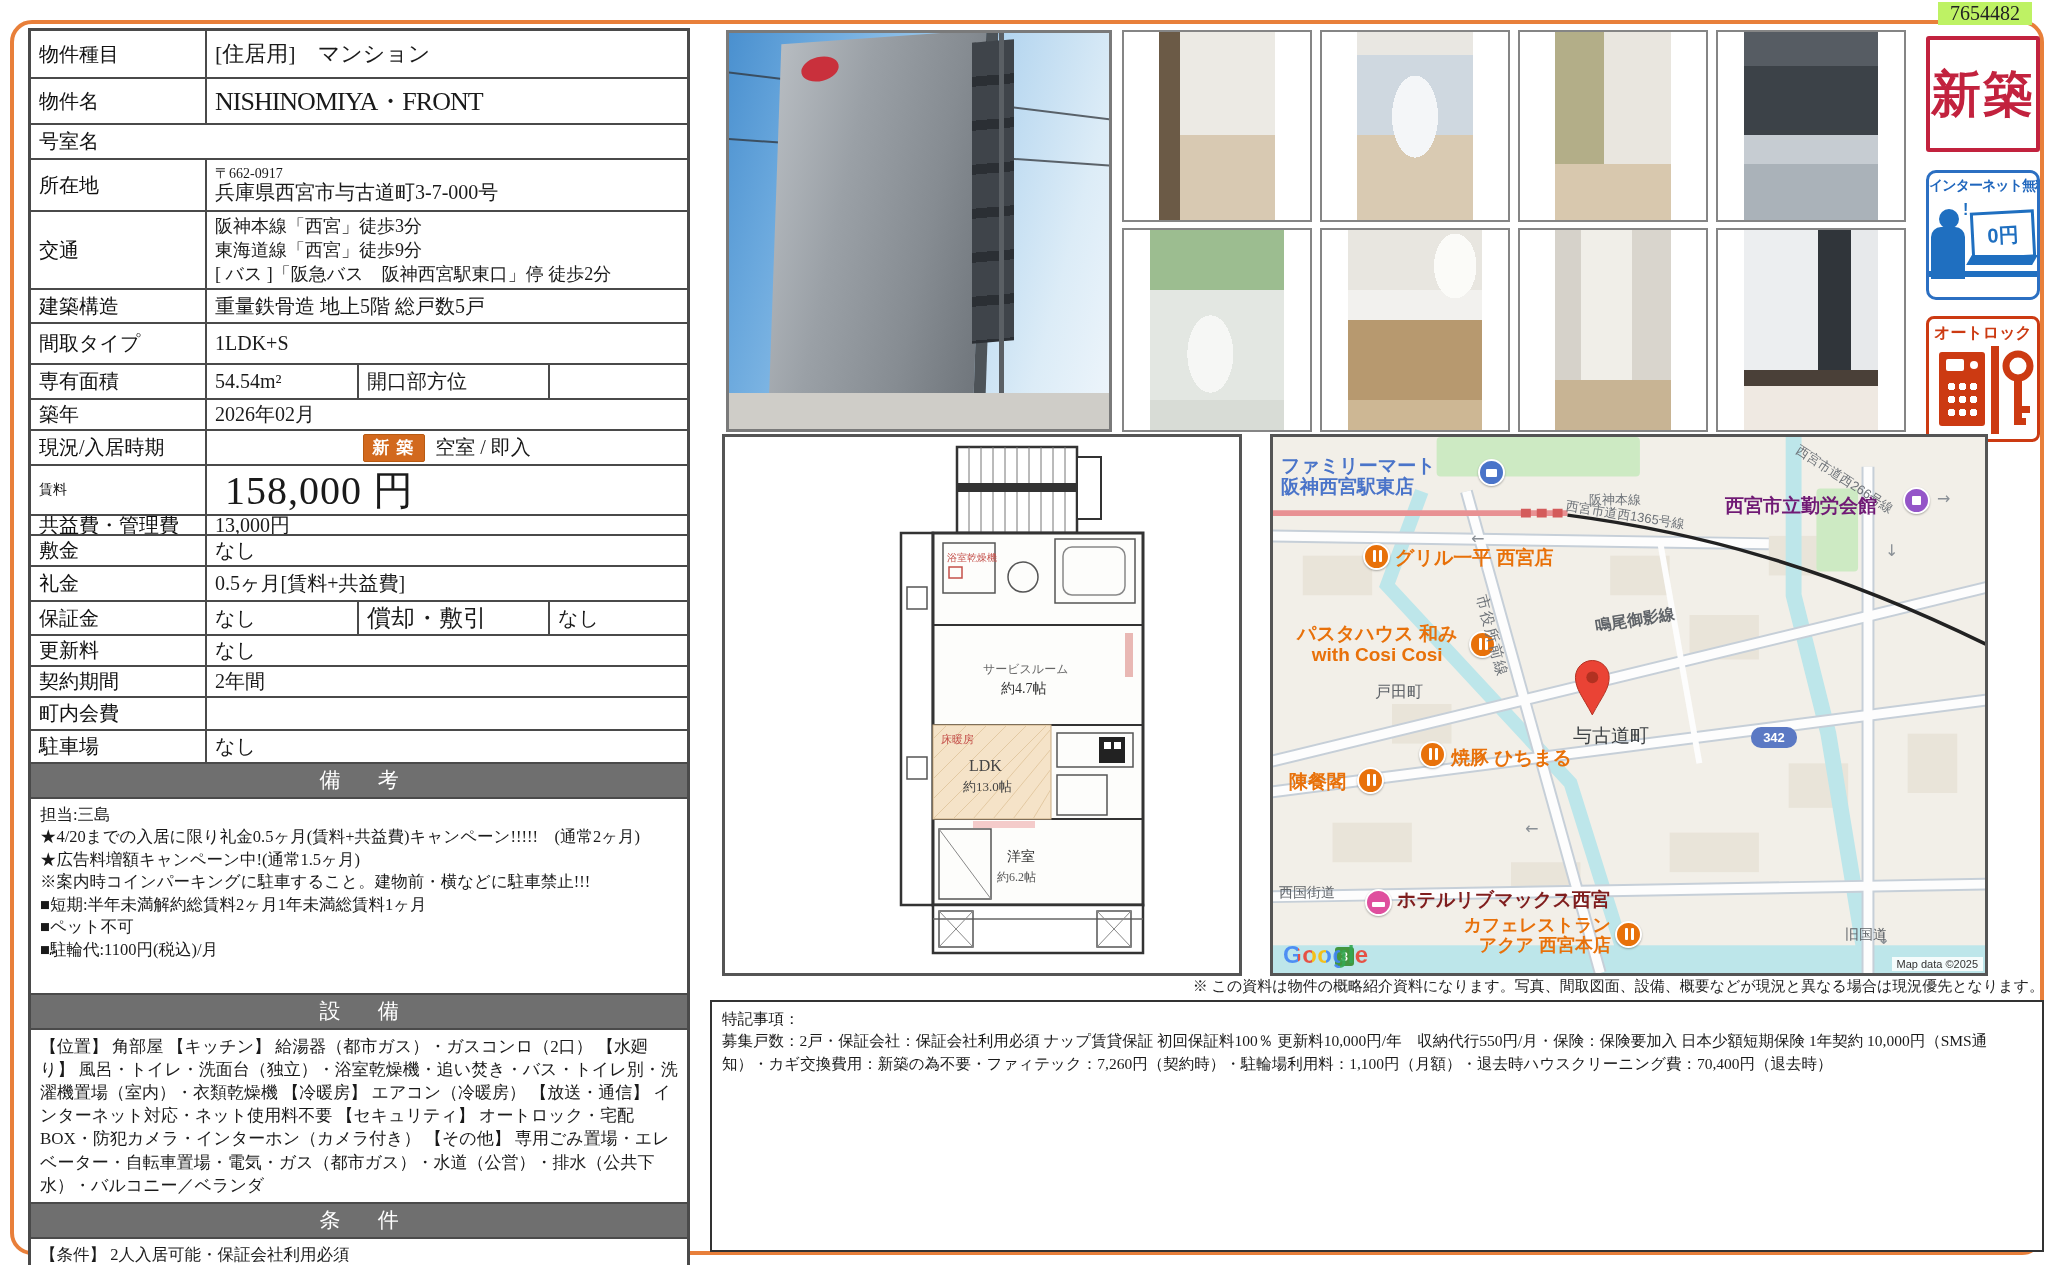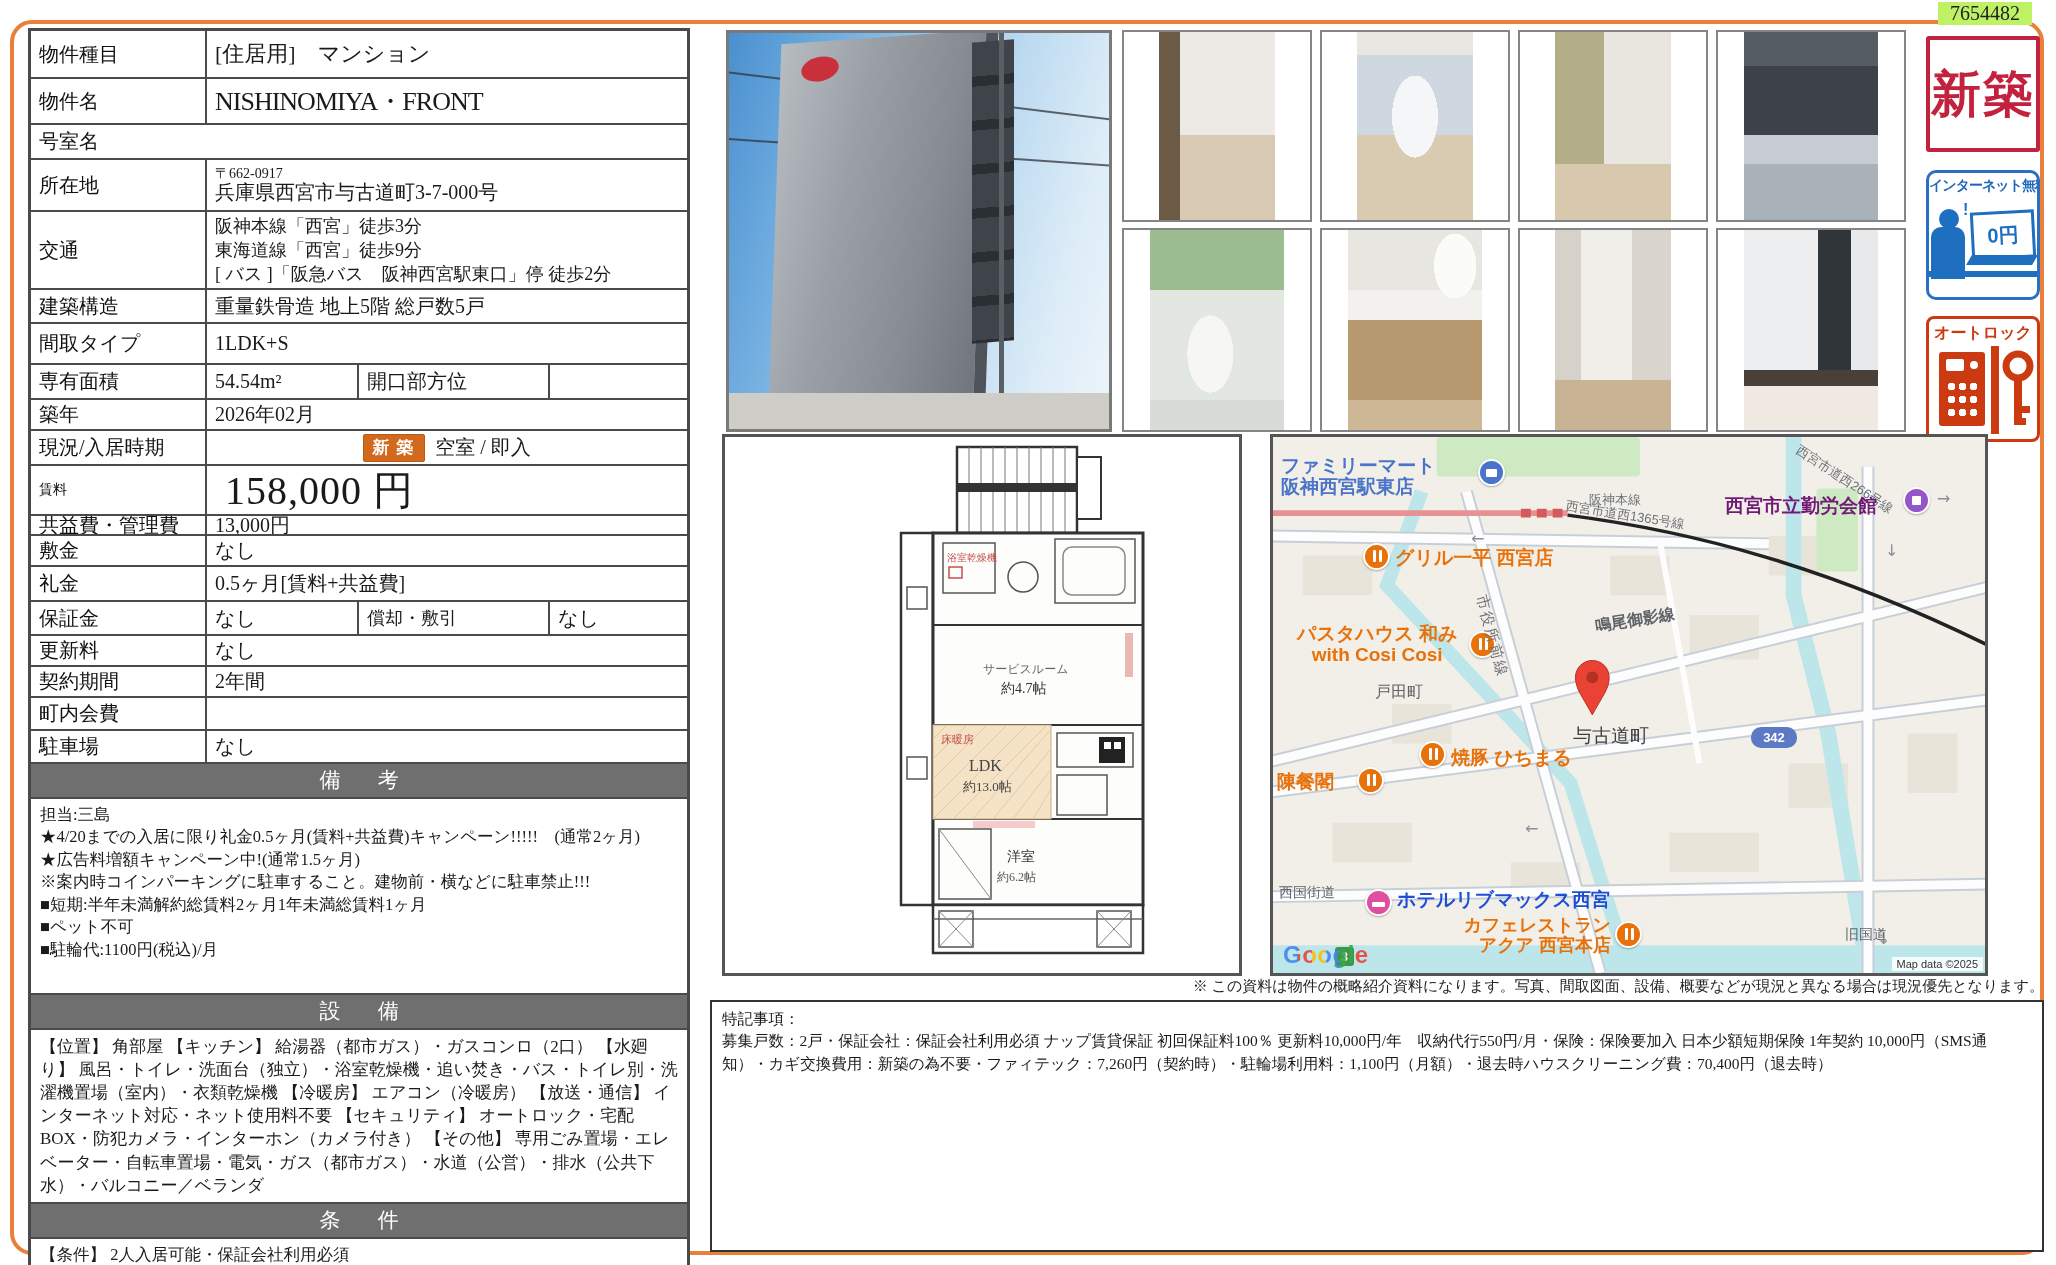--- a/index.html
+++ b/index.html
@@ -205,21 +205,21 @@
       <div class="lab">敷金</div>
       <div class="val">なし</div>
     </div>
   <div class="row" style="height:35px">
       <div class="lab">礼金</div>
       <div class="val">0.5ヶ月[賃料+共益費]</div>
     </div>
   <div class="row split" style="height:34px">
       <div class="lab">保証金</div>
       <div class="val">なし</div>
-      <div class="val" style="font-size:18px">償却・敷引</div>
+      <div class="val" style="font-size:24px">償却・敷引</div>
       <div class="val">なし</div>
     </div>
   <div class="row" style="height:31px">
       <div class="lab">更新料</div>
       <div class="val">なし</div>
     </div>
   <div class="row" style="height:31px">
       <div class="lab">契約期間</div>
       <div class="val">2年間</div>
     </div>
@@ -461,23 +461,23 @@
   <div class="mlabel" style="left:452px;top:58px;font-size:19px;color:#701a75">西宮市立勤労会館</div>
   <div class="mlabel org" style="left:122px;top:110px">グリル一平 西宮店</div>
   <div class="mlabel org" style="left:24px;top:186px;text-align:center">パスタハウス 和み
 with Cosi Cosi</div>
   <div class="mlabel" style="left:216px;top:156px;font-size:15px;color:#6d7278;font-weight:normal;letter-spacing:2px;transform:rotate(75deg);transform-origin:left top">市役所前線</div>
   <div class="mlabel" style="left:322px;top:174px;font-size:16px;color:#5f6368;transform:rotate(-9deg)">鳴尾御影線</div>
   <div class="mlabel town" style="left:102px;top:246px">戸田町</div>
   <div class="mlabel" style="left:300px;top:288px;font-size:19px;color:#3c4043;font-weight:normal">与古道町</div>
   <div class="shield" style="left:478px;top:290px">342</div>
   <div class="mlabel org" style="left:178px;top:310px">焼豚 ひちまる</div>
-  <div class="mlabel org" style="left:4px;top:334px">陳餐閣</div>
+  <div class="mlabel org" style="left:16px;top:334px">陳餐閣</div>
   <div class="mlabel town" style="left:6px;top:448px;font-size:14px">西国街道</div>
-  <div class="mlabel" style="left:124px;top:452px;font-size:19px;color:#1d4ed8">ホテルリブマックス西宮</div>
+  <div class="mlabel" style="left:124px;top:452px;font-size:19px;color:#7f1d1d">ホテルリブマックス西宮</div>
   <div class="mlabel org" style="left:148px;top:478px;font-size:18px;text-align:right;width:190px">カフェレストラン
 アクア 西宮本店</div>
   <div class="mlabel town" style="left:572px;top:490px;font-size:14px">旧国道</div>
   <div class="rbadge3" style="left:62px;top:510px">3</div>
   <div class="glogo">Google</div>
   <div class="mapdata">Map data ©2025</div>
 </div>
 
 <div class="disclaimer">※ この資料は物件の概略紹介資料になります。写真、間取図面、設備、概要などが現況と異なる場合は現況優先となります。</div>
 <div class="notes">

